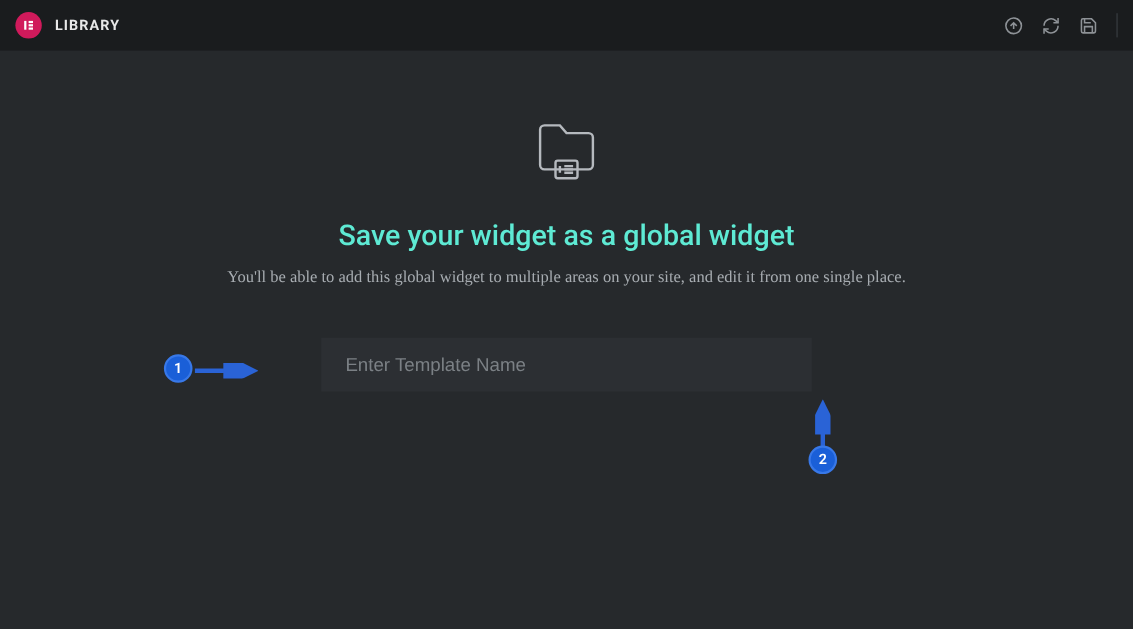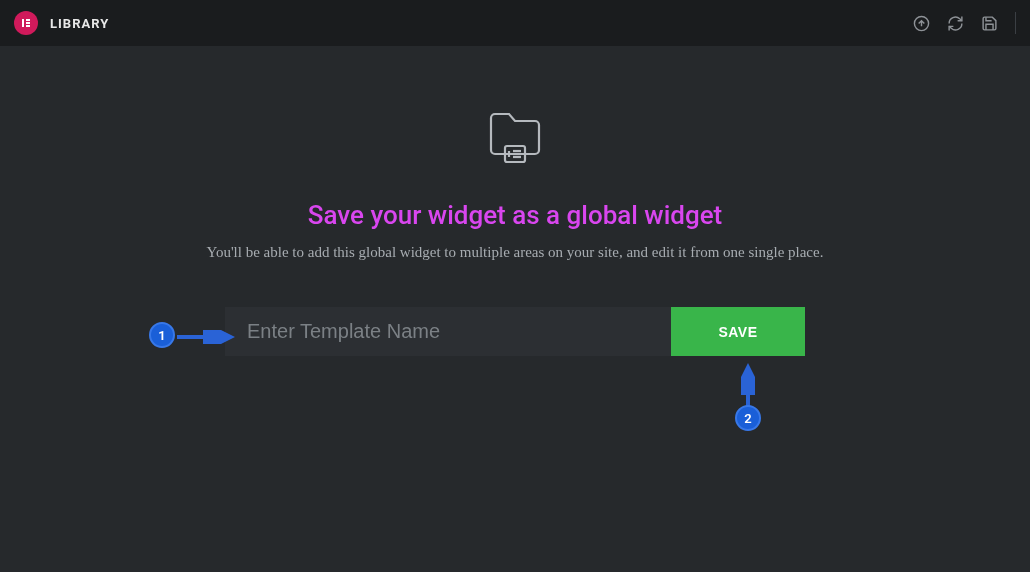--- a/index.html
+++ b/index.html
@@ -37,27 +37,27 @@
       cursor: pointer;
     }
     .hicon svg { width: 17px; height: 17px; }
     .vdiv { width: 1px; height: 22px; background: #3b3f44; margin-left: 2px; }
     .main {
       display: flex; flex-direction: column; align-items: center;
       padding-top: 58px;
     }
     .big-icon { width: 64px; height: 64px; color: #b5b9be; margin-bottom: 32px; }
     .big-icon svg { width: 100%; height: 100%; }
-    .heading { font-size: 26px; font-weight: 500; color: #d946ef; margin-bottom: 14px; }
+    .heading { font-size: 26px; font-weight: 500; color: #5eead4; margin-bottom: 14px; }
     .sub { font-size: 15px; color: #a7acb1; margin-bottom: 46px; text-align: center; font-family: Liberation Serif, serif; }
     .form-row { display: flex; }
     .name-input {
       width: 446px; height: 49px;
       background: #2c2f33; border: none; color: #a3a3a3;
-      padding: 0 22px; font-size: 20px;
+      padding: 0 22px; font-size: 17px;
     }
     .name-input::placeholder { color: #7b8085; }
     .save-btn {
       width: 134px; height: 49px;
       background: #39b54a; border: none; color: #fff;
       font-size: 14px; font-weight: 600; letter-spacing: 0.5px;
       cursor: pointer;
     }
     
     .callout {
@@ -120,21 +120,20 @@
       <line x1="26" y1="47" x2="26" y2="53"></line>
       <line x1="30" y1="47" x2="38" y2="47"></line>
       <line x1="30" y1="50" x2="38" y2="50"></line>
       <line x1="30" y1="53" x2="38" y2="53"></line>
     </svg>
   </div>
   <div class="heading">Save your widget as a global widget</div>
   <div class="sub">You'll be able to add this global widget to multiple areas on your site, and edit it from one single place.</div>
   <div class="form-row">
     <input type="text" class="name-input" placeholder="Enter Template Name" style="">
-    <button class="save-btn">SAVE</button>
   </div>
 </div>
 
 <div class="callout" style="left:149px; top:322px;">1</div>
 <div class="arrow" style="left:177px; top:330px;">
   <svg width="60" height="14" viewBox="0 0 60 14">
     <defs>
         <marker id="ah1" markerWidth="8" markerHeight="8" refX="6" refY="4" orient="auto">
           <path d="M0,0 L8,4 L0,8 Z" fill="#2a63d6"></path>
         </marker>

